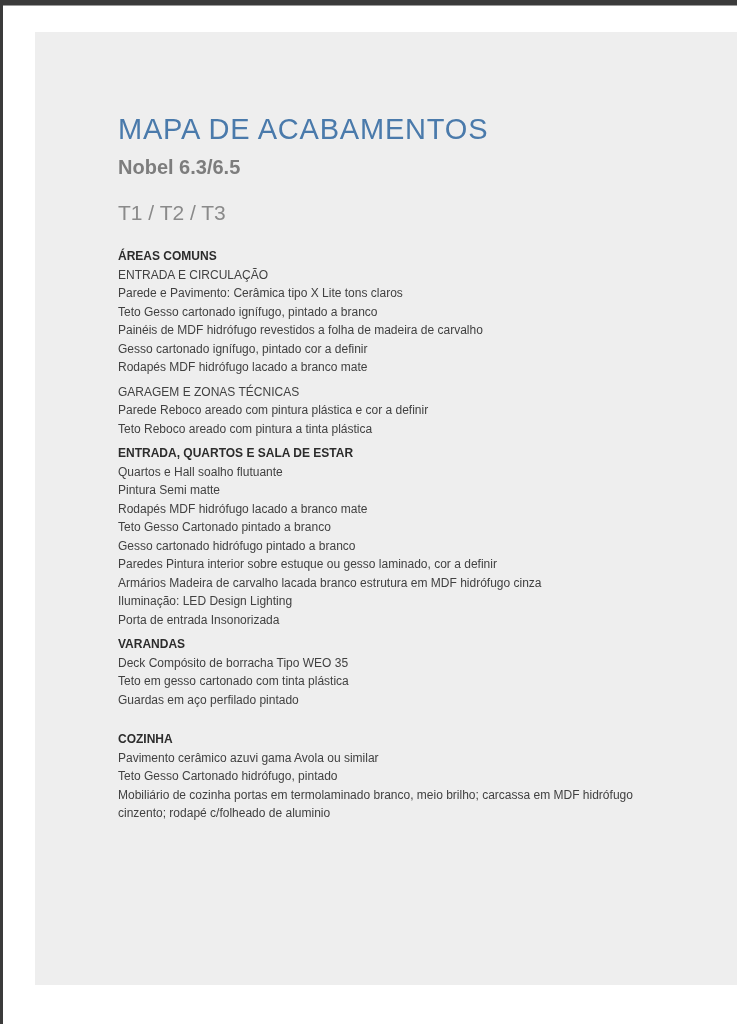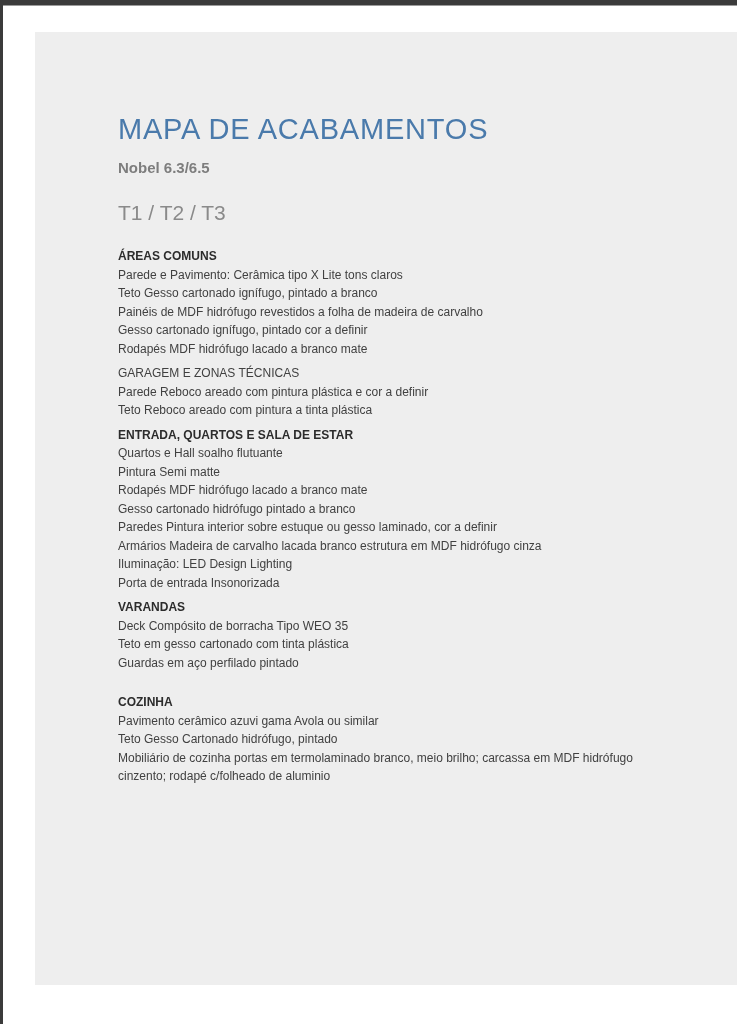--- a/index.html
+++ b/index.html
@@ -37,21 +37,21 @@
   }
   .doc-title {
     font-size: 29px;
     line-height: 34px;
     letter-spacing: 0.8px;
     color: #4a7aab;
     font-weight: 400;
     margin: 0 0 11px 0;
   }
   .doc-subtitle {
-    font-size: 15px;
+    font-size: 20px;
     line-height: 19px;
     font-weight: bold;
     color: #7d7d7d;
     margin: 12px 0 27px 0;
   }
   .doc-typologies {
     font-size: 21px;
     line-height: 18px;
     color: #8a8a8a;
     margin: 0 0 25px 0;
@@ -77,36 +77,38 @@
 <div class="left-bar"></div>
 
 <div class="page">
   <div class="content">
     <h1 class="doc-title" style="color: rgb(74, 122, 171);">MAPA DE ACABAMENTOS</h1>
     <div class="doc-subtitle">Nobel 6.3/6.5</div>
     <div class="doc-typologies">T1 / T2 / T3</div>
     <div class="sections">
         <div class="section">
           <div class="line heading-bold">ÁREAS COMUNS</div>
+          <div class="line">ENTRADA E CIRCULAÇÃO</div>
           <div class="line">Parede e Pavimento: Cerâmica tipo X Lite tons claros</div>
           <div class="line">Teto Gesso cartonado ignífugo, pintado a branco</div>
           <div class="line">Painéis de MDF hidrófugo revestidos a folha de madeira de carvalho</div>
           <div class="line">Gesso cartonado ignífugo, pintado cor a definir</div>
           <div class="line">Rodapés MDF hidrófugo lacado a branco mate</div>
         </div>
         <div class="section">
           <div class="line">GARAGEM E ZONAS TÉCNICAS</div>
           <div class="line">Parede Reboco areado com pintura plástica e cor a definir</div>
           <div class="line">Teto Reboco areado com pintura a tinta plástica</div>
         </div>
         <div class="section">
           <div class="line heading-bold">ENTRADA, QUARTOS E SALA DE ESTAR</div>
           <div class="line">Quartos e Hall soalho flutuante</div>
           <div class="line">Pintura Semi matte</div>
           <div class="line">Rodapés MDF hidrófugo lacado a branco mate</div>
+          <div class="line">Teto Gesso Cartonado pintado a branco</div>
           <div class="line">Gesso cartonado hidrófugo pintado a branco</div>
           <div class="line">Paredes Pintura interior sobre estuque ou gesso laminado, cor a definir</div>
           <div class="line">Armários Madeira de carvalho lacada branco estrutura em MDF hidrófugo cinza</div>
           <div class="line">Iluminação: LED Design Lighting</div>
           <div class="line">Porta de entrada Insonorizada</div>
         </div>
         <div class="section">
           <div class="line heading-bold">VARANDAS</div>
           <div class="line">Deck Compósito de borracha Tipo WEO 35</div>
           <div class="line">Teto em gesso cartonado com tinta plástica</div>

